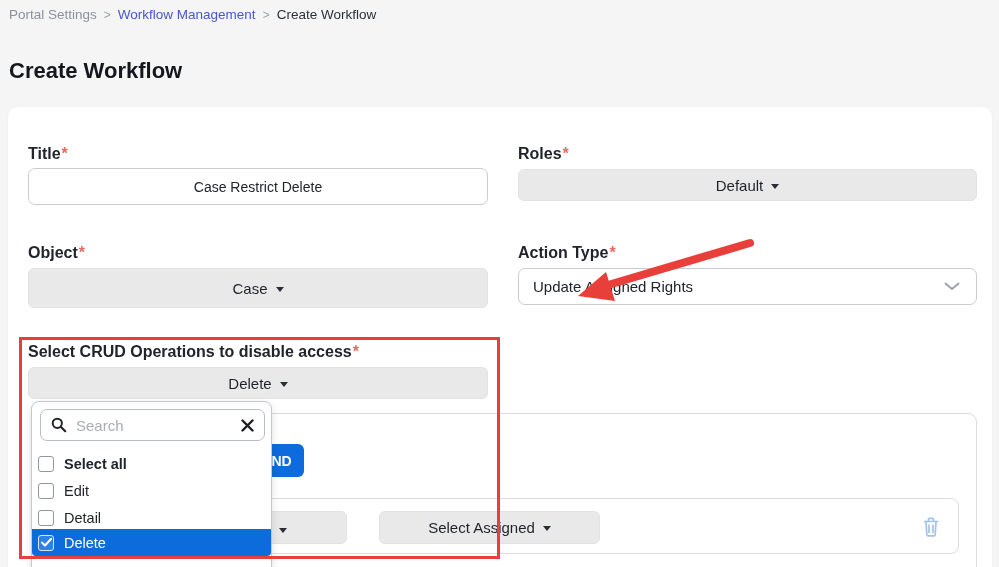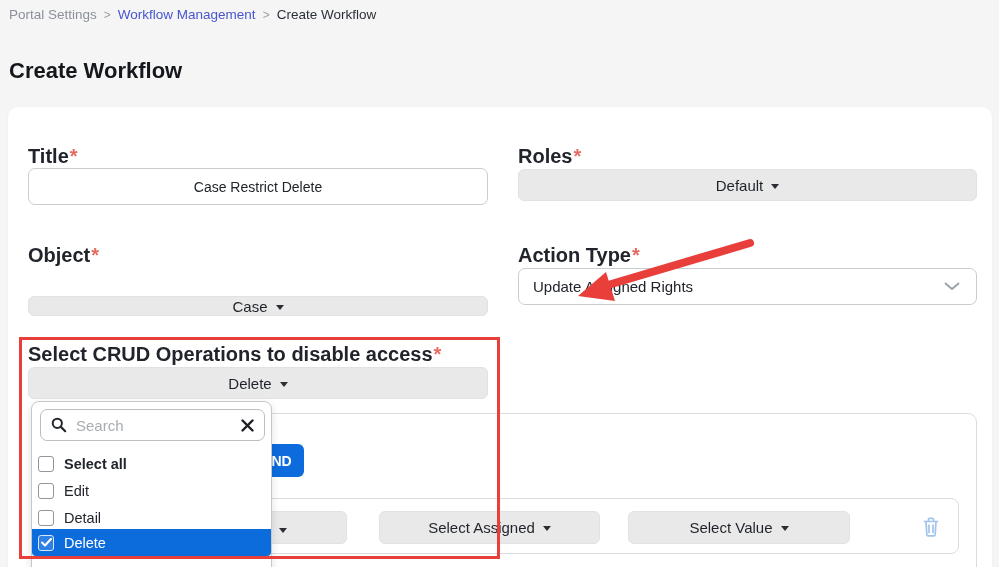--- a/index.html
+++ b/index.html
@@ -18,21 +18,21 @@
   .crumb-current { color:#2b3038; }
   .crumb-sep { color:#9aa0a8; font-size:12px; }
 
   
   .page-title { left:9px; top:58px; font-size:22px; font-weight:bold; color:#14171c; }
 
   
   .card { left:8px; top:107px; width:984px; height:470px; background:#fff; border-radius:10px;
           box-shadow:0 1px 3px rgba(0,0,0,0.04); }
 
-  .field-label { font-size:20px; font-weight:bold; color:#21252b; }
+  .field-label { font-size:16px; font-weight:bold; color:#21252b; }
   .req { color:#e46a62; margin-left:1px; }
 
   .text-input {
     border:1px solid #c9cdd1; border-radius:7px; background:#fff;
     font-family:"Liberation Sans", sans-serif; font-size:14px; color:#21252b;
     padding:0 14px; outline:none; width:100%; height:100%;text-align:center;
   }
   .gray-btn {
     background:#e9e9ea; border:1px solid #e2e2e4; border-radius:6px;
     width:100%; height:100%; display:flex; align-items:center; justify-content:center;
@@ -120,21 +120,21 @@
 <div class="abs" style="left:518px; top:169px; width:459px; height:32px;">
   <button class="gray-btn">
     <span>Default</span>
     <span class="caret"></span>
   </button>
 </div>
 
 <div class="abs field-label" style="left:28px; top:244px;">
   <span>Object</span><span class="req">*</span>
 </div>
-<div class="abs" style="left:28px; top:268px; width:460px; height:20px;margin-top:28px;">
+<div class="abs" style="left:28px; top:268px; width:460px; height:40px;">
   <button class="gray-btn">
     <span>Case</span>
     <span class="caret"></span>
   </button>
 </div>
 
 <div class="abs field-label" style="left:518px; top:244px;">
   <span>Action Type</span><span class="req">*</span>
 </div>
 <div class="abs" style="left:518px; top:268px; width:459px; height:37px;">
@@ -153,26 +153,20 @@
       <button class="gray-btn" style="position:relative;">
         <span class="caret" style="position:absolute; left:152px; top:14px;"></span>
       </button>
     </div>
     <div class="row-btn" style="left:321px; width:221px;">
       <button class="gray-btn">
         <span>Select Assigned</span>
         <span class="caret"></span>
       </button>
     </div>
-    <div class="row-btn" style="left:570px; width:222px;">
-      <button class="gray-btn">
-        <span>Select Value</span>
-        <span class="caret"></span>
-      </button>
-    </div>
     <button class="trash-btn">
       <svg width="20" height="22" viewBox="0 0 20 22">
         <g fill="none" stroke="#a2c3ee" stroke-width="1.7" stroke-linecap="round" stroke-linejoin="round">
           <path d="M3.5 5.5 h13"></path>
           <path d="M7.5 5 v-1.6 a1 1 0 0 1 1-1 h3 a1 1 0 0 1 1 1 V5"></path>
           <path d="M5 5.5 l0.8 13 a1.5 1.5 0 0 0 1.5 1.4 h5.4 a1.5 1.5 0 0 0 1.5-1.4 l0.8-13"></path>
           <path d="M8 9 v7.5"></path>
             <path d="M12 9 v7.5"></path>
         </g>
       </svg>

